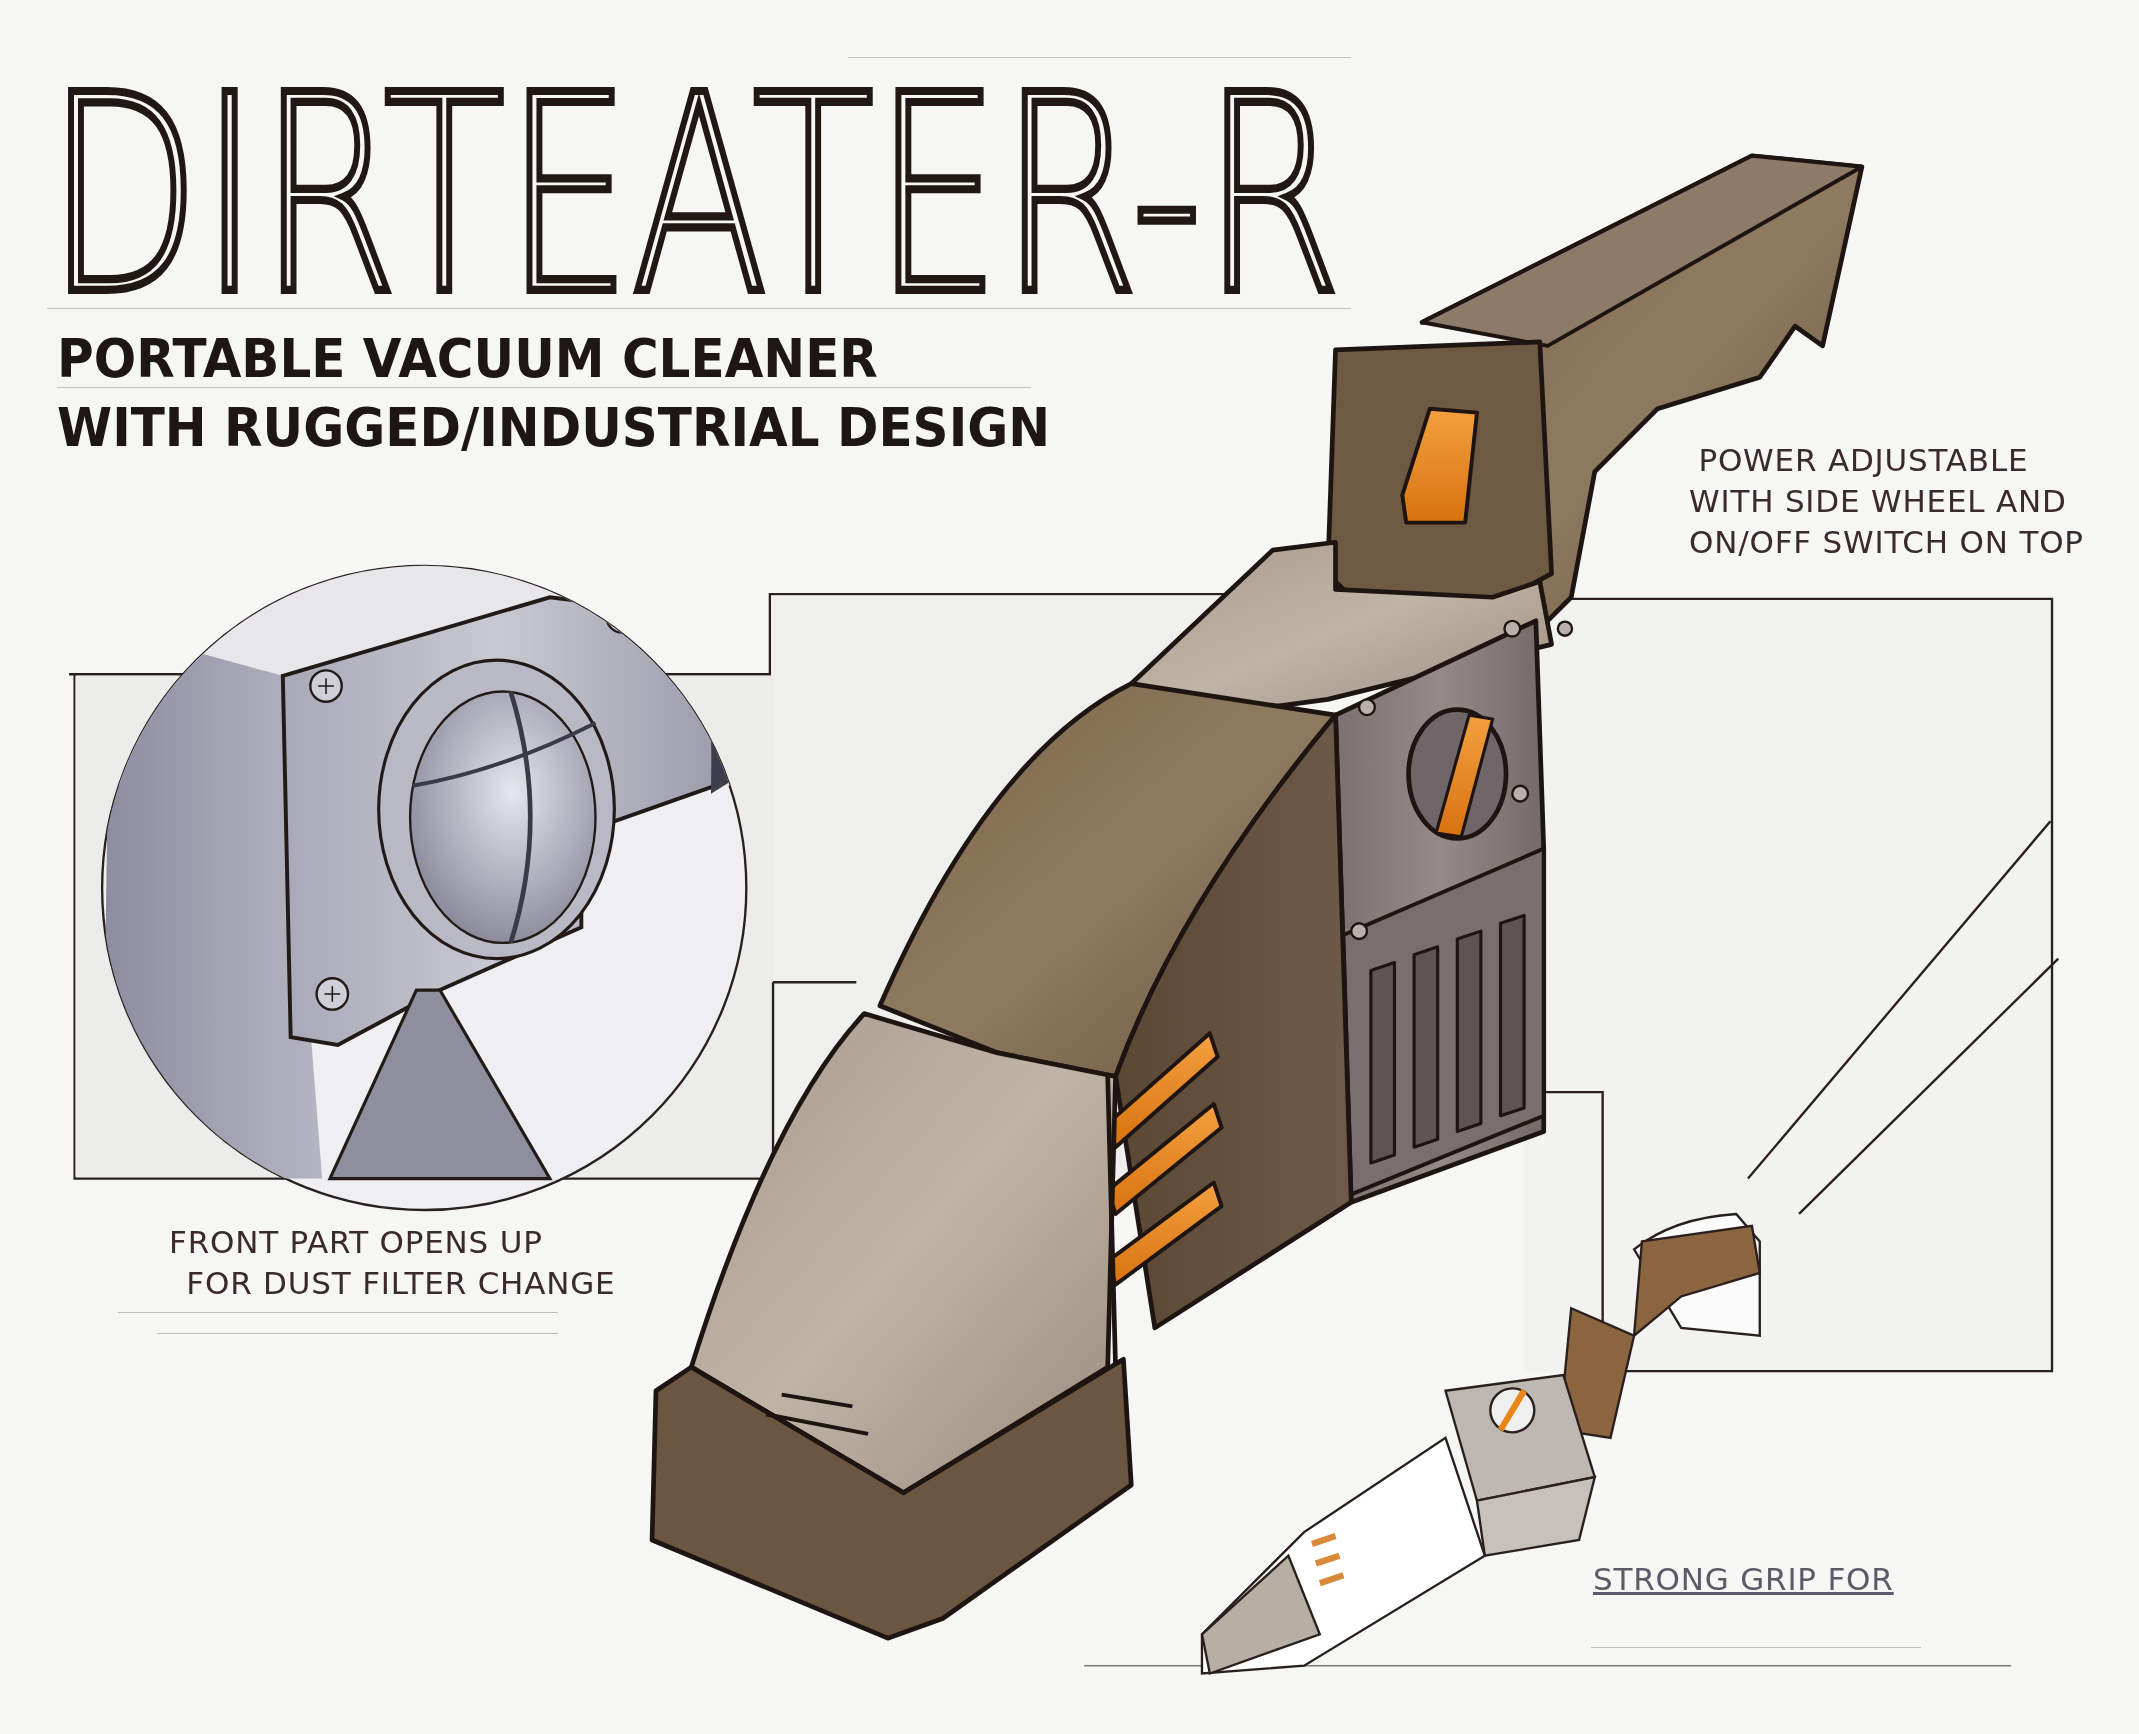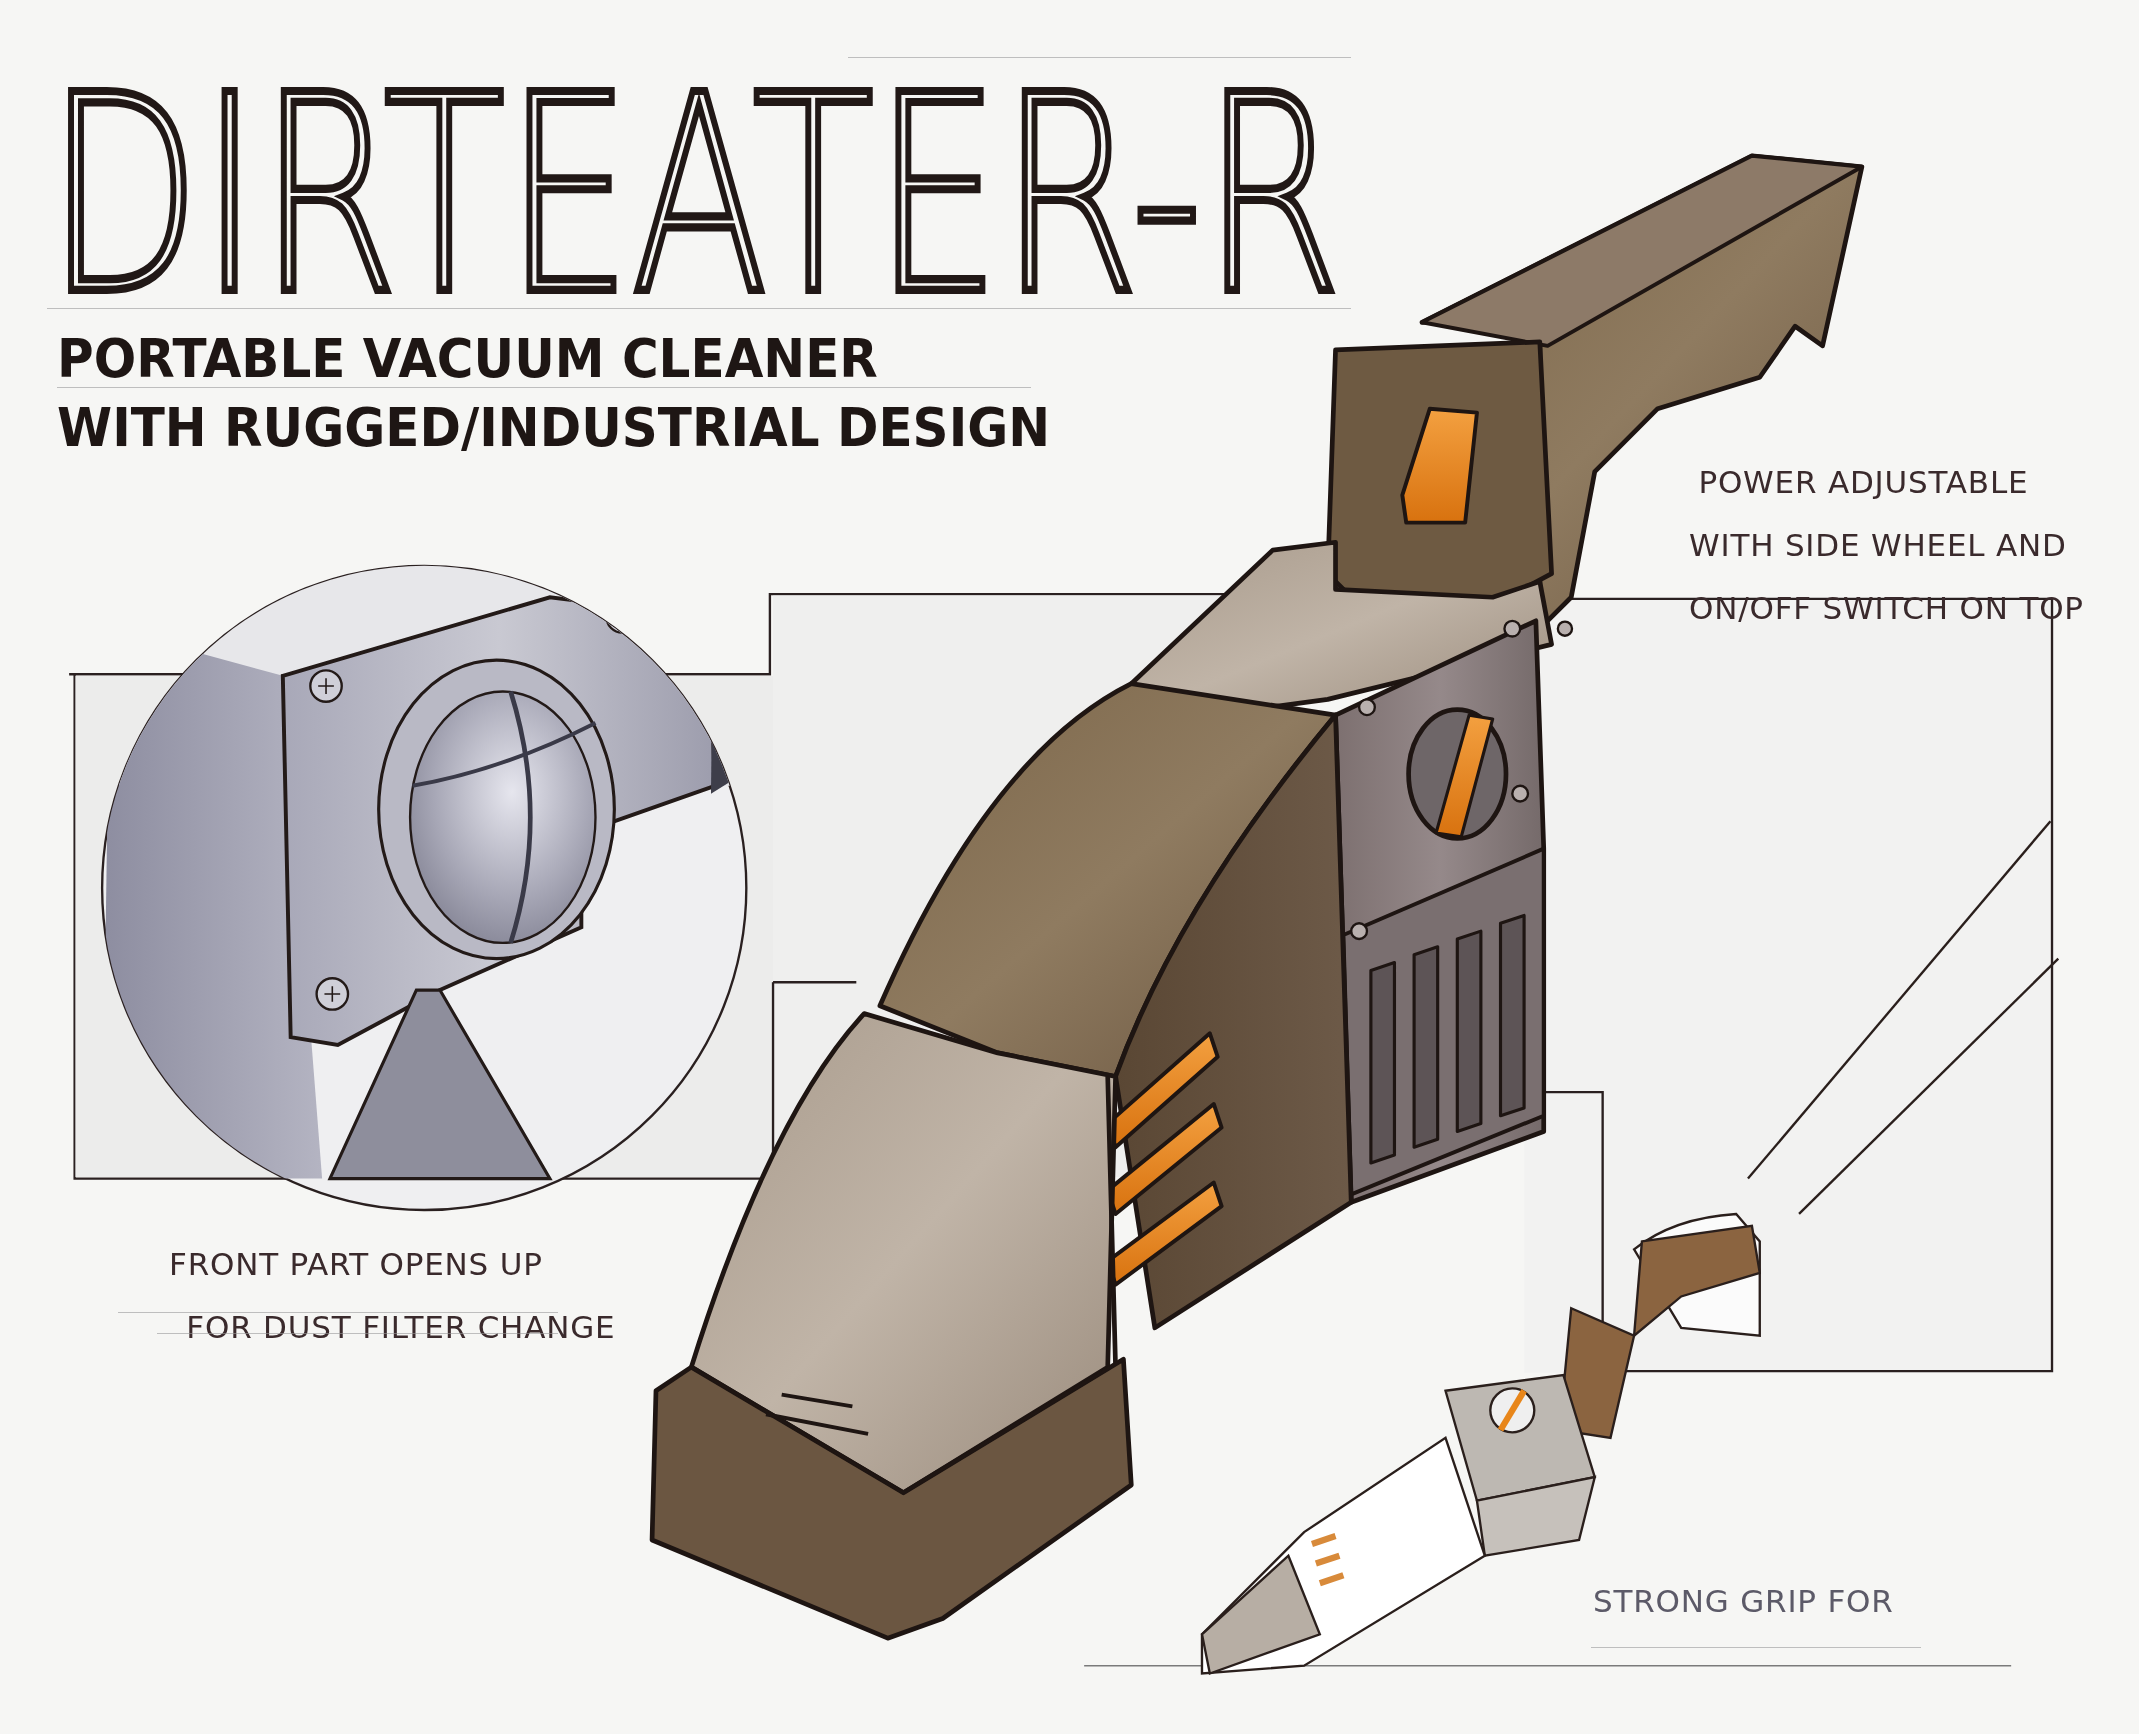--- a/index.html
+++ b/index.html
@@ -25,21 +25,21 @@
     font-size: 50px; line-height: 64px; letter-spacing: 0px;
     color: #1e1614; transform: scaleY(1.08); transform-origin: top left;
   }
   .note {
     position: absolute;
     font-family: "DejaVu Sans", sans-serif;
     font-size: 31px; line-height: 41px; letter-spacing: 0.8px;
     color: #3a2a2c; white-space: nowrap;
   }
   .note.light { color: #5c5a68; }
-  .note .line { display: block; margin-top: 22px; }
+  .note .line { display: block; }
   .rule { position: absolute; height: 0.8px; background: #9a9a9a; opacity: .6; }
 </style>
 </head>
 <body>
 
 <svg class="layer" viewBox="0 0 2724 2208">
 
   <path d="M88 858 L980 858 L980 756 L1590 756 M980 858 L980 858" fill="none" stroke="#2a2020" stroke-width="3"></path>
   <path d="M95 858 L95 1500 L985 1500" fill="none" stroke="#2a2020" stroke-width="3"></path>
   <rect x="96" y="860" width="888" height="638" fill="#ececeb"></rect>
@@ -220,17 +220,17 @@
   <span class="line">ON/OFF SWITCH ON TOP</span>
 </div>
 
 <div class="note" style="left:169px;top:1222px;">
   <span class="line">FRONT PART OPENS UP</span>
   <span class="line" style="padding-left:17.3px">FOR DUST FILTER CHANGE</span>
 </div>
 <div class="rule" style="left:118px;top:1312px;width:440px;"></div>
 <div class="rule" style="left:157px;top:1333px;width:401px;"></div>
 
-<div class="note light" style="left:1593px;top:1559px;">
+<div class="note light" style="left:1593px;top:1559px;text-decoration:underline;">
   <span class="line">STRONG GRIP FOR</span>
 </div>
 <div class="rule" style="left:1591px;top:1647px;width:330px;"></div>
 
 
 </body></html>

